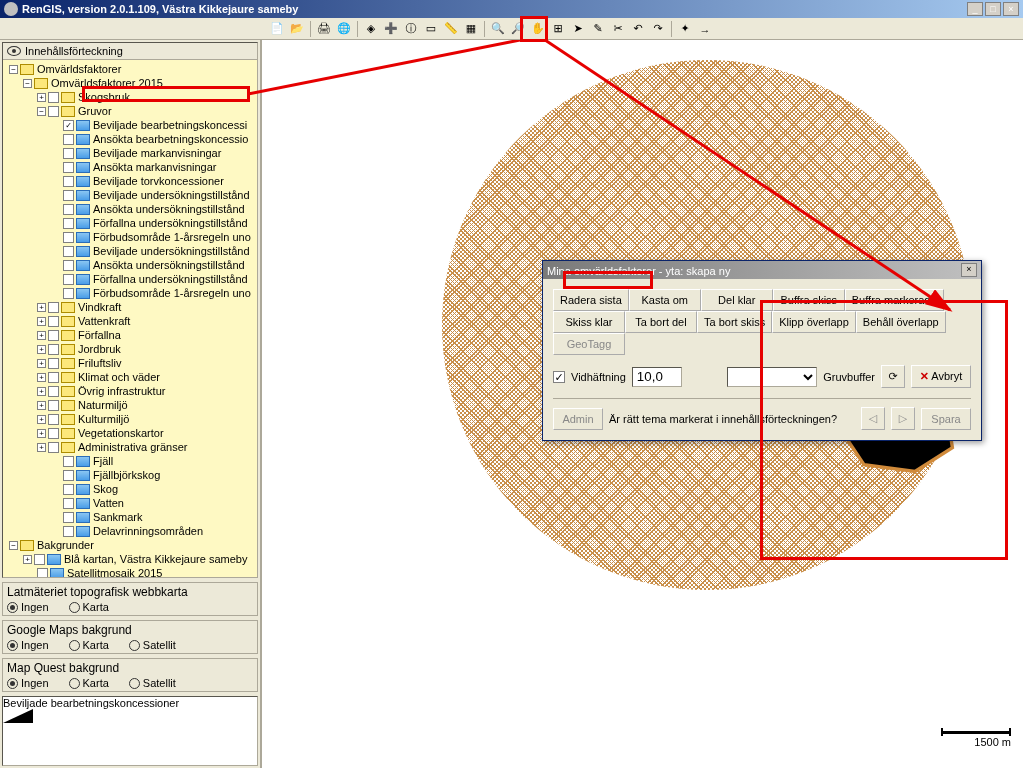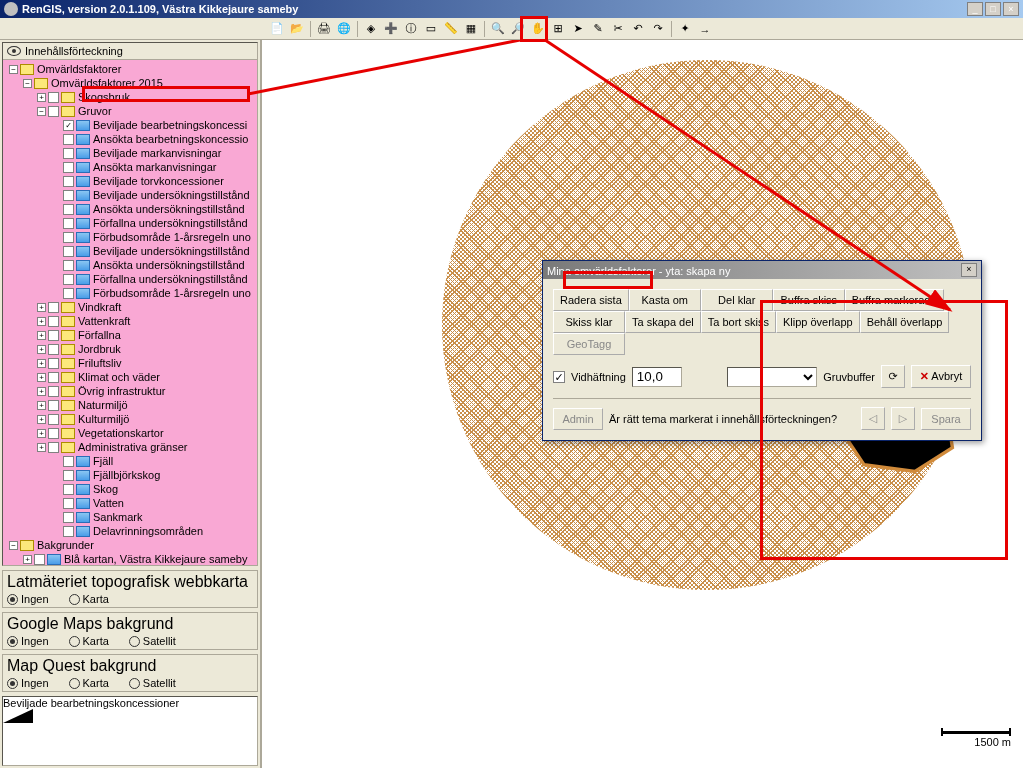--- a/index.html
+++ b/index.html
@@ -7,33 +7,33 @@
 .titlebar { background: linear-gradient(to right, #0a246a, #a6caf0); color: #fff; height: 18px; line-height: 18px; padding: 0 4px; display: flex; align-items: center; }
 .titlebar .app-icon { width: 14px; height: 14px; background: #c0c0c0; border-radius: 50%; margin-right: 4px; }
 .titlebar .title { font-weight: bold; flex: 1; }
 .win-btns { display: flex; gap: 2px; }
 .win-btn { width: 16px; height: 14px; background: #d4d0c8; border: 1px solid #808080; font-size: 9px; text-align: center; line-height: 12px; cursor: pointer; }
 .toolbar { background: #ece9d8; border-bottom: 1px solid #aca899; height: 22px; padding: 2px 4px; display: flex; align-items: center; gap: 2px; position: relative; }
 .tb-btn { width: 18px; height: 18px; display: inline-flex; align-items: center; justify-content: center; border: 1px solid transparent; cursor: pointer; }
 .tb-sep { width: 1px; height: 16px; background: #aca899; margin: 0 2px; }
 .main { display: flex; height: 728px; }
 .sidebar { width: 262px; background: #ece9d8; border-right: 2px solid #aca899; display: flex; flex-direction: column; }
-.toc-panel { flex: 1; background: #f9a8d4; border: 1px inset #aca899; margin: 2px; overflow: auto; }
+.toc-panel { flex: 1; background: #fef9c3; border: 1px inset #aca899; margin: 2px; overflow: auto; }
 .toc-header { background: #ece9d8; padding: 2px 4px; border-bottom: 1px solid #aca899; display: flex; align-items: center; gap: 4px; }
 .eye-icon { width: 14px; height: 10px; border: 1px solid #333; border-radius: 50%; position: relative; }
 .eye-icon::after { content: ''; width: 4px; height: 4px; background: #333; border-radius: 50%; position: absolute; top: 2px; left: 4px; }
 .tree { padding: 2px; }
 .tree-item { display: flex; align-items: center; white-space: nowrap; padding: 1px 0; }
 .tree-item .exp { width: 9px; height: 9px; border: 1px solid #808080; background: #fff; font-size: 8px; line-height: 7px; text-align: center; margin-right: 2px; cursor: pointer; flex-shrink: 0;}
 .tree-item .chk { width: 11px; height: 11px; border: 1px solid #808080; background: #fff; margin-right: 2px; font-size: 8px; line-height: 9px; text-align: center; flex-shrink: 0;}
 .tree-item .folder-icon { width: 14px; height: 11px; background: #fce87b; border: 1px solid #ad8c00; margin-right: 3px; flex-shrink: 0;}
 .tree-item .layer-icon { width: 14px; height: 11px; background: linear-gradient(#8ac6f2,#4a9de8); border: 1px solid #2a6db8; margin-right: 3px; flex-shrink: 0;}
 .tree-item .spacer { display: inline-block; flex-shrink: 0;}
 .basemap-panel { border: 1px solid #aca899; margin: 2px; padding: 2px 4px; background: #ece9d8; }
-.basemap-panel .bp-title { font-size: 16px; margin-bottom: 2px; }
+.basemap-panel .bp-title { font-size: 12px; margin-bottom: 2px; }
 .radio-row { display: flex; gap: 20px; }
 .radio-item { display: flex; align-items: center; gap: 3px; }
 .radio-dot { width: 11px; height: 11px; border: 1px solid #333; border-radius: 50%; position: relative; }
 .radio-dot.sel::after { content:''; width:5px; height:5px; background:#333; border-radius:50%; position:absolute; top:2px; left:2px; }
 .legend-panel { border: 1px inset #aca899; margin: 2px; background: #fff; height: 70px; }
 .map-area { flex: 1; background: #fff; position: relative; overflow: hidden; }
 .bigcircle { position: absolute; left: 180px; top: 20px; width: 530px; height: 530px; border-radius: 50%; background: repeating-linear-gradient(45deg, #c98f4a, #c98f4a 1px, transparent 1px, transparent 3px), repeating-linear-gradient(-45deg, #c98f4a, #c98f4a 1px, transparent 1px, transparent 3px); }
 .blackshape { position: absolute; right: 40px; top: 275px; width: 170px; height: 170px; }
 .blackshape svg { width: 100%; height: 100%; }
 .scalebar { position: absolute; right: 12px; bottom: 20px; text-align: right; }
@@ -430,21 +430,21 @@
         <div class="dlg-close">×</div>
       </div>
       <div class="dlg-body">
         <div class="btn-grid">
           <div class="dlg-btn">Radera sista</div>
           <div class="dlg-btn">Kasta om</div>
           <div class="dlg-btn">Del klar</div>
           <div class="dlg-btn">Buffra skiss</div>
           <div class="dlg-btn" style="min-width:88px">Buffra markerade</div>
           <div class="dlg-btn">Skiss klar</div>
-          <div class="dlg-btn">Ta skapa del</div>
+          <div class="dlg-btn">Ta bort del</div>
           <div class="dlg-btn">Ta bort skiss</div>
           <div class="dlg-btn">Klipp överlapp</div>
           <div class="dlg-btn">Behåll överlapp</div>
           <div class="dlg-btn disabled">GeoTagg</div>
         </div>
         <div class="dlg-row">
           <span class="chk" style="border:1px solid #808080;width:12px;height:12px;background:#fff;text-align:center;line-height:10px">✓</span>
           <span>Vidhäftning</span>
           <input class="dlg-input" style="width: 50px;" value="10,0">
           <span style="flex:1"></span>

